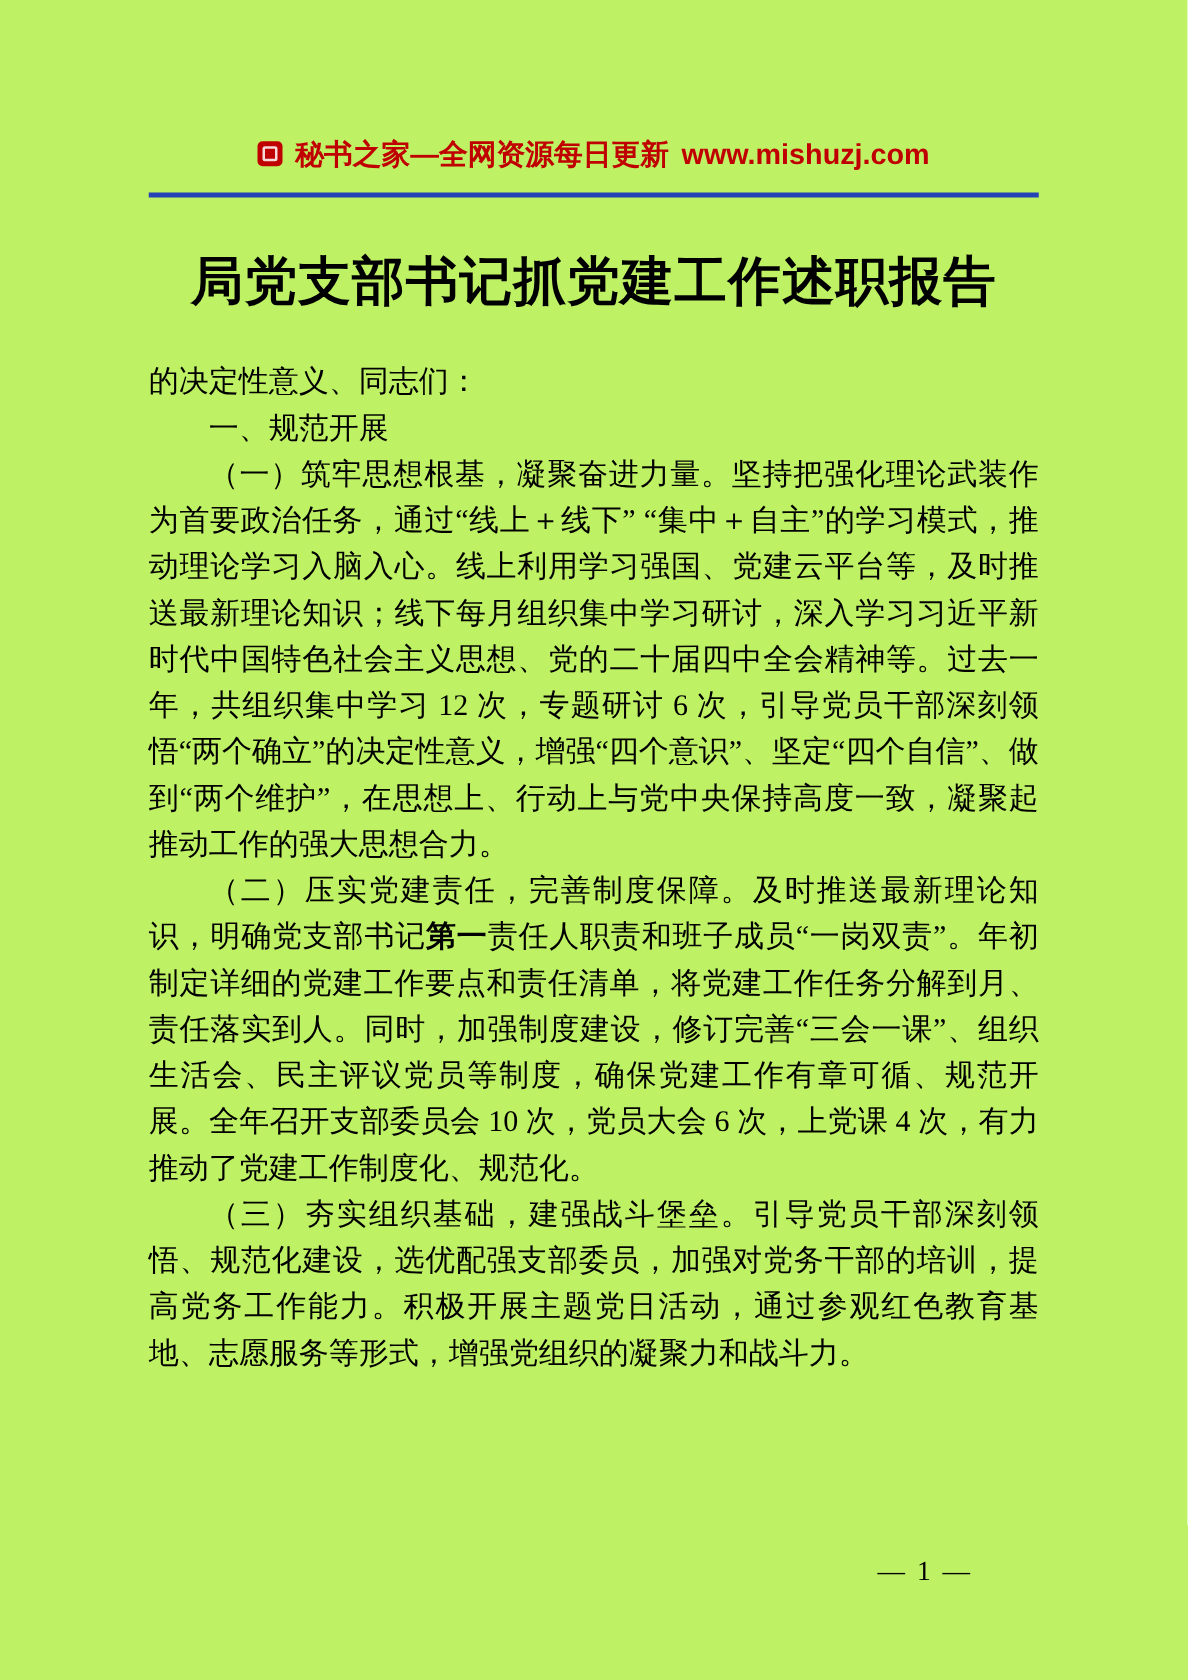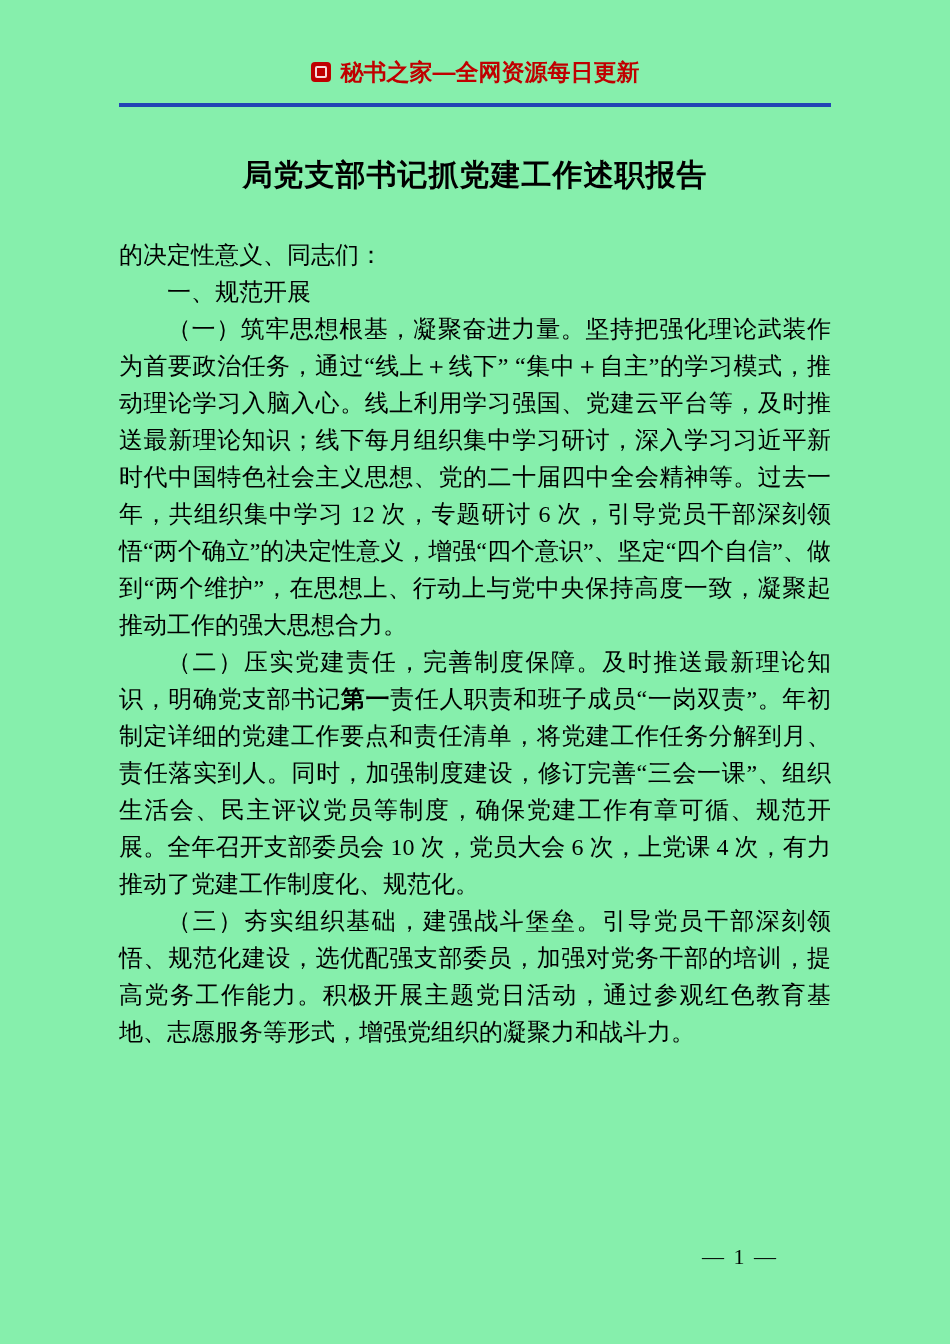--- a/index.html
+++ b/index.html
@@ -6,23 +6,23 @@
     --accent-red:#c00000;
     --rule-blue:#2443b5;
     --ink:#1a1a1a;
   }
   html,body{margin:0;padding:0;background:#ffffff;}
   .page{
     position:relative;
     width:950px;
     height:1344px;
     margin:0 auto;
-    background:#86efac;
+    background:#bef264;
     box-sizing:border-box;
-    padding-top:57px;
+    padding-top:108px;
     overflow:hidden;
     font-family:"Liberation Serif","DejaVu Serif",serif;
     color:var(--ink);
   }
   
   .site-header{
     display:flex;
     align-items:center;
     justify-content:center;
     gap:10px;
@@ -58,21 +58,21 @@
   .header-rule{
     width:712px;
     height:4px;
     background:var(--rule-blue);
     margin:16px auto 0;
   }
   
   .doc-title{
     margin:44px 0 0;
     text-align:center;
-    font-size:30px;
+    font-size:42px;
     line-height:48px;
     font-weight:bold;
     letter-spacing:1px;
     color:#000000;
   }
   
   .content{
     width:712px;
     margin:38px auto 0;
     font-size:24px;
@@ -100,20 +100,21 @@
   }
 </style>
 </head>
 <body>
 
 <div class="page">
 
   <div class="site-header">
     <span class="logo"></span>
     <span>秘书之家—全网资源每日更新</span>
+    <a class="site-url">www.mishuzj.com</a>
   </div>
 
   <div class="header-rule"></div>
 
   <h1 class="doc-title">局党支部书记抓党建工作述职报告</h1>
 
   <div class="content">
       <p class=""><span>的决定性意义、同志们：</span></p>
       <p class="indent"><span>一、规范开展</span></p>
       <p class="indent"><span>（一）筑牢思想根基，凝聚奋进力量。坚持把强化理论武装作为首要政治任务，通过“线上＋线下” “集中＋自主”的学习模式，推动理论学习入脑入心。线上利用学习强国、党建云平台等，及时推送最新理论知识；线下每月组织集中学习研讨，深入学习习近平新时代中国特色社会主义思想、党的二十届四中全会精神等。过去一年，共组织集中学习 12 次，专题研讨 6 次，引导党员干部深刻领悟“两个确立”的决定性意义，增强“四个意识”、坚定“四个自信”、做到“两个维护”，在思想上、行动上与党中央保持高度一致，凝聚起推动工作的强大思想合力。</span></p>

